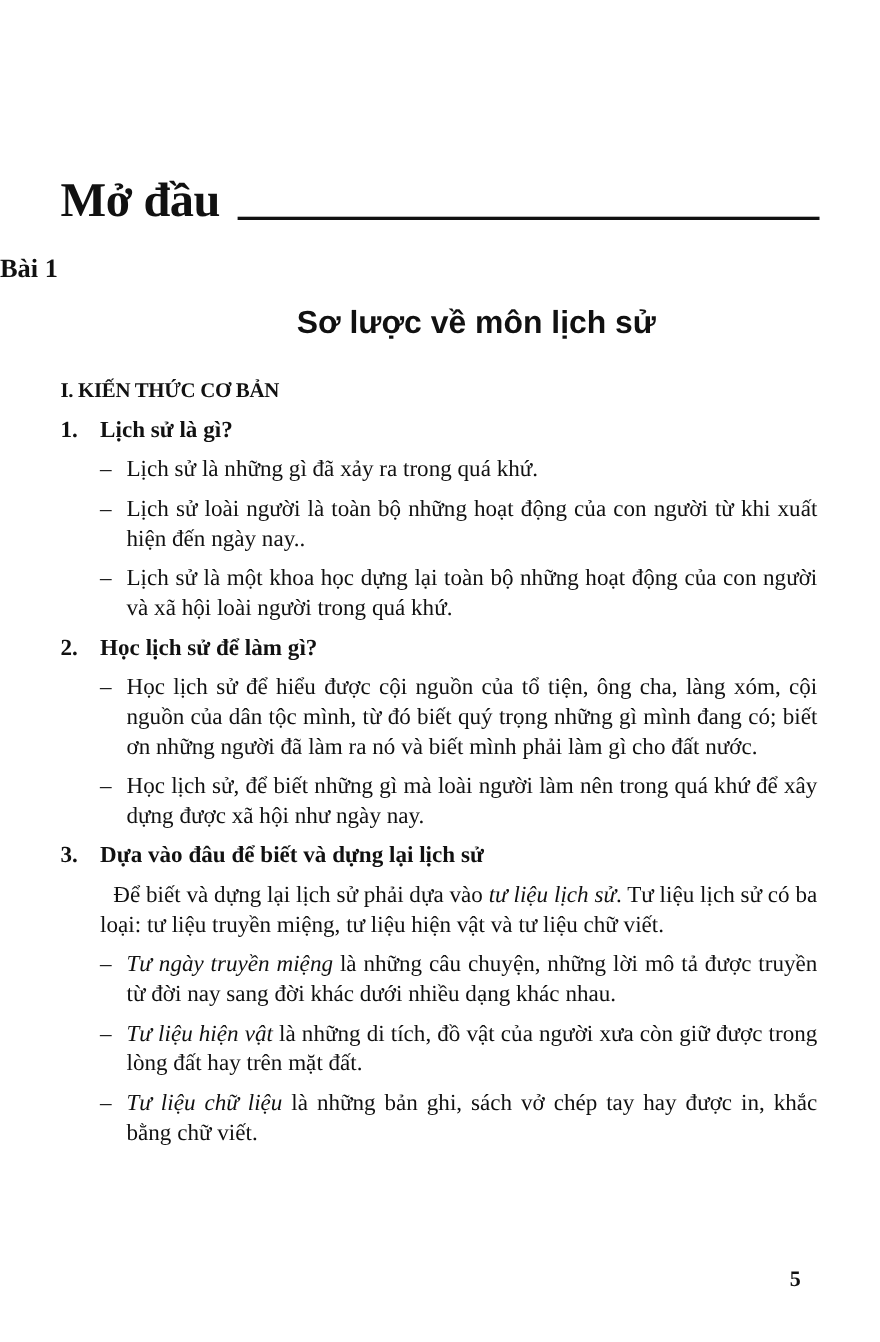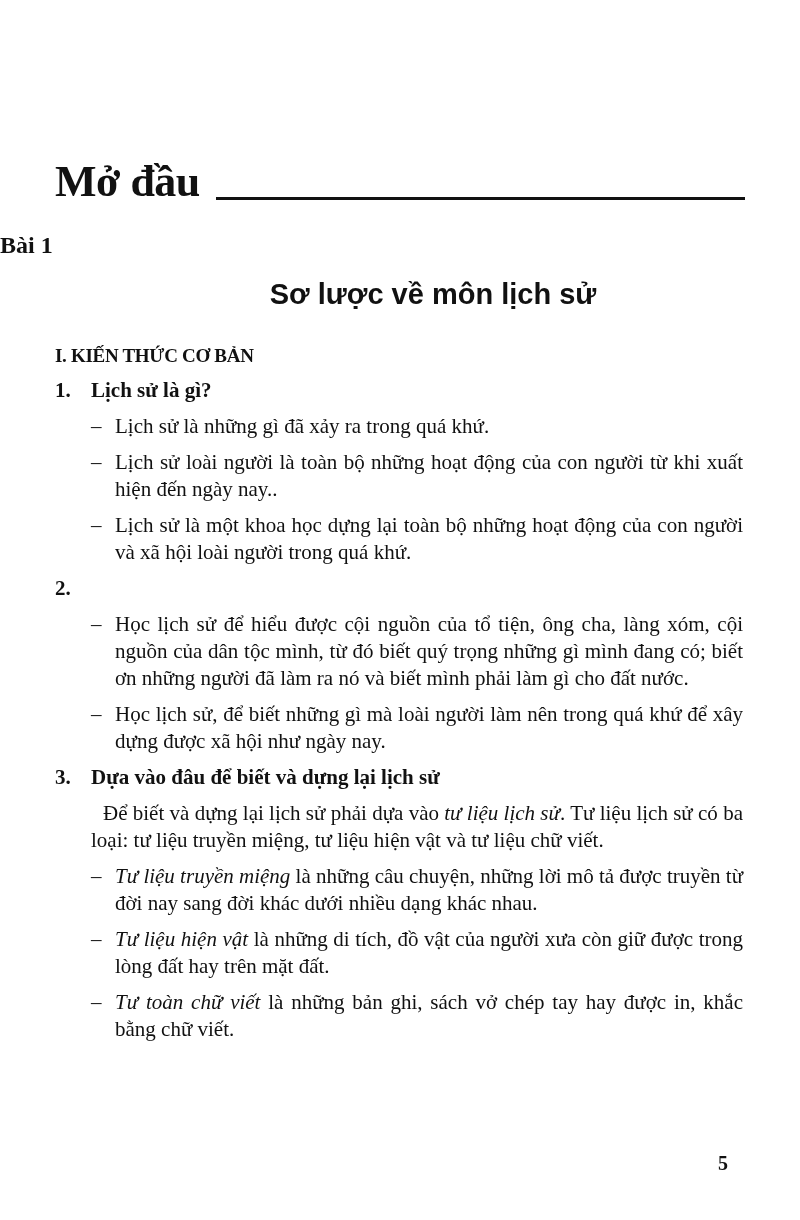--- a/index.html
+++ b/index.html
@@ -80,42 +80,43 @@
     <span class="dash">–</span>
     <span class="txt">Lịch sử loài người là toàn bộ những hoạt động của con người từ khi xuất hiện đến ngày nay..</span>
   </div>
   <div class="item">
     <span class="dash">–</span>
     <span class="txt">Lịch sử là một khoa học dựng lại toàn bộ những hoạt động của con người và xã hội loài người trong quá khứ.</span>
   </div>
 
   <div class="heading">
     <span class="num">2.</span>
+    <span>Học lịch sử để làm gì?</span>
   </div>
   <div class="item">
     <span class="dash">–</span>
     <span class="txt">Học lịch sử để hiểu được cội nguồn của tổ tiện, ông cha, làng xóm, cội nguồn của dân tộc mình, từ đó biết quý trọng những gì mình đang có; biết ơn những người đã làm ra nó và biết mình phải làm gì cho đất nước.</span>
   </div>
   <div class="item">
     <span class="dash">–</span>
     <span class="txt">Học lịch sử, để biết những gì mà loài người làm nên trong quá khứ để xây dựng được xã hội như ngày nay.</span>
   </div>
 
   <div class="heading">
     <span class="num">3.</span>
     <span>Dựa vào đâu để biết và dựng lại lịch sử</span>
   </div>
   <div class="para"><span>Để biết và dựng lại lịch sử phải dựa vào </span><i>tư liệu lịch sử</i><span>. Tư liệu lịch sử có ba loại: tư liệu truyền miệng, tư liệu hiện vật và tư liệu chữ viết.</span></div>
   <div class="item">
     <span class="dash">–</span>
-    <span class="txt"><i>Tư liệu truyền miệng</i><span> là những câu chuyện, những lời mô tả được truyền từ đời nay sang đời khác dưới nhiều dạng khác nhau.</span></span>
+    <span class="txt"><i>Tư ngày truyền miệng</i><span> là những câu chuyện, những lời mô tả được truyền từ đời nay sang đời khác dưới nhiều dạng khác nhau.</span></span>
   </div>
   <div class="item">
     <span class="dash">–</span>
     <span class="txt"><i>Tư liệu hiện vật</i><span> là những di tích, đồ vật của người xưa còn giữ được trong lòng đất hay trên mặt đất.</span></span>
   </div>
   <div class="item">
     <span class="dash">–</span>
-    <span class="txt"><i>Tư toàn chữ viết</i><span> là những bản ghi, sách vở chép tay hay được in, khắc bằng chữ viết.</span></span>
+    <span class="txt"><i>Tư liệu chữ liệu</i><span> là những bản ghi, sách vở chép tay hay được in, khắc bằng chữ viết.</span></span>
   </div>
 </div>
 
 <div class="page-no">5</div>
 
 </body></html>

